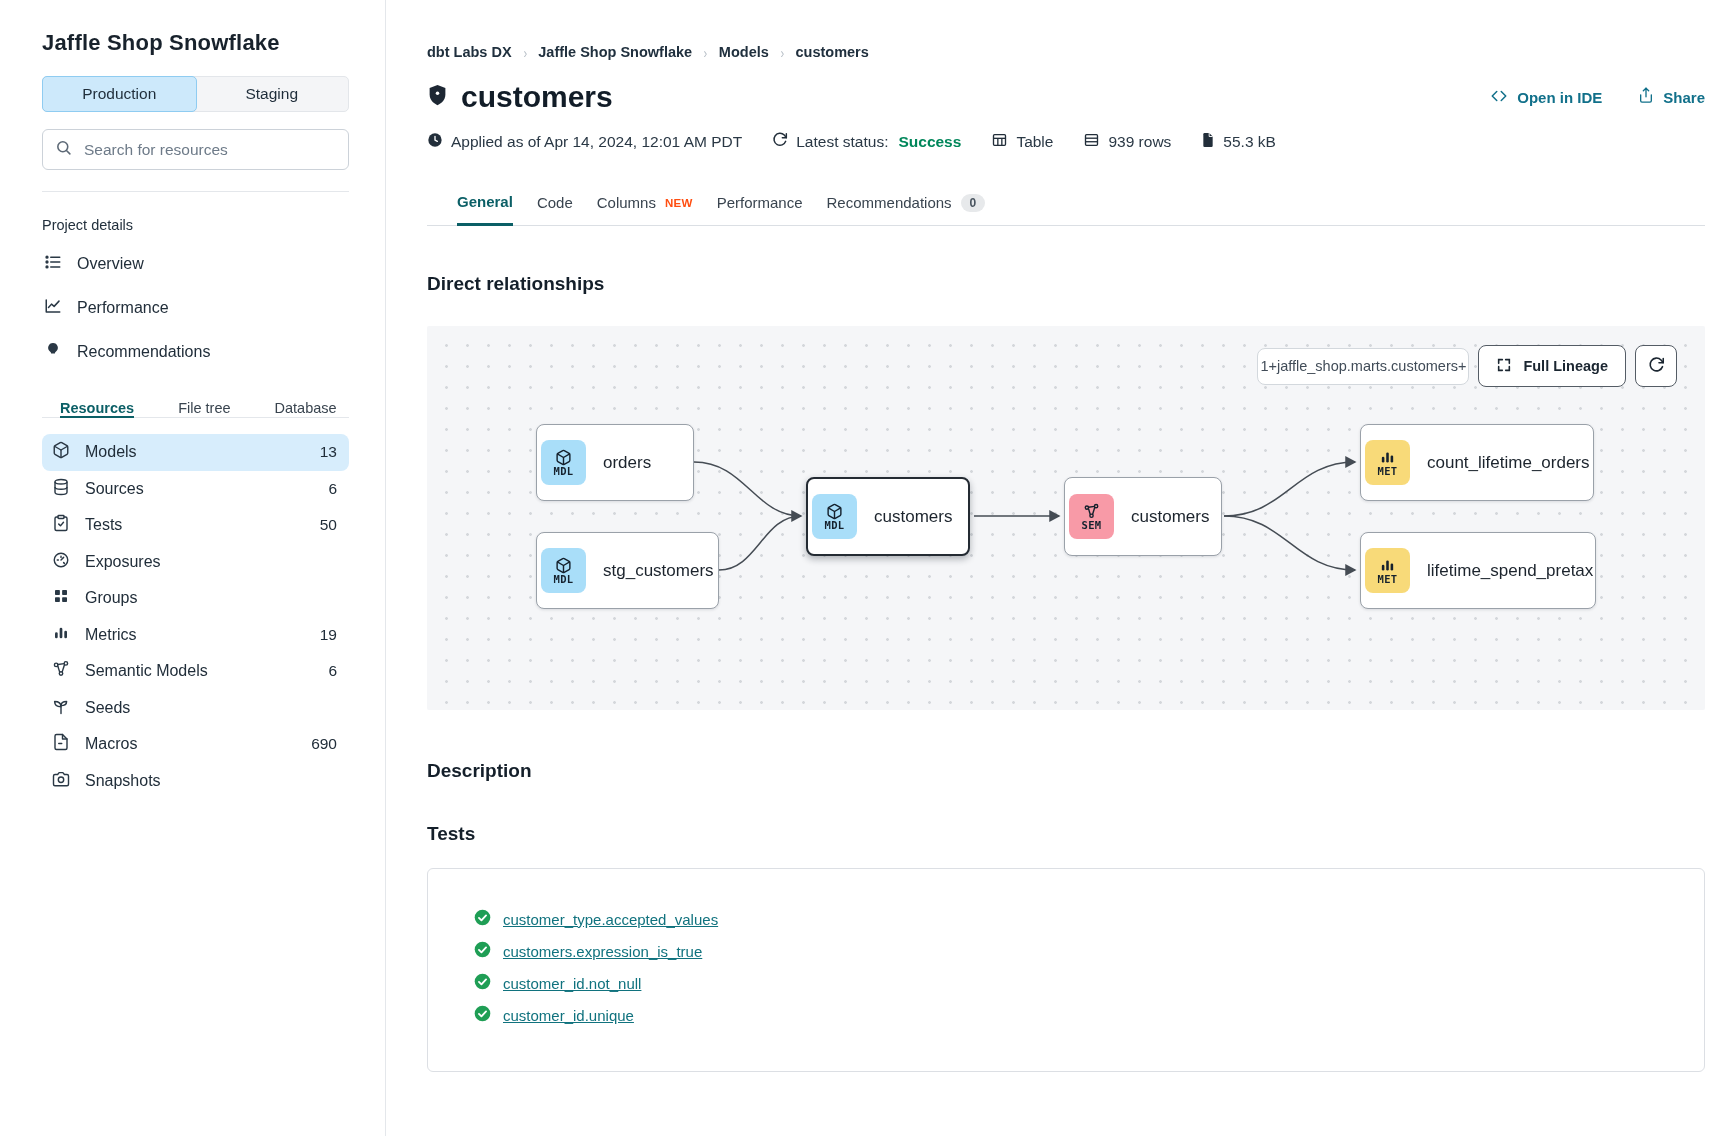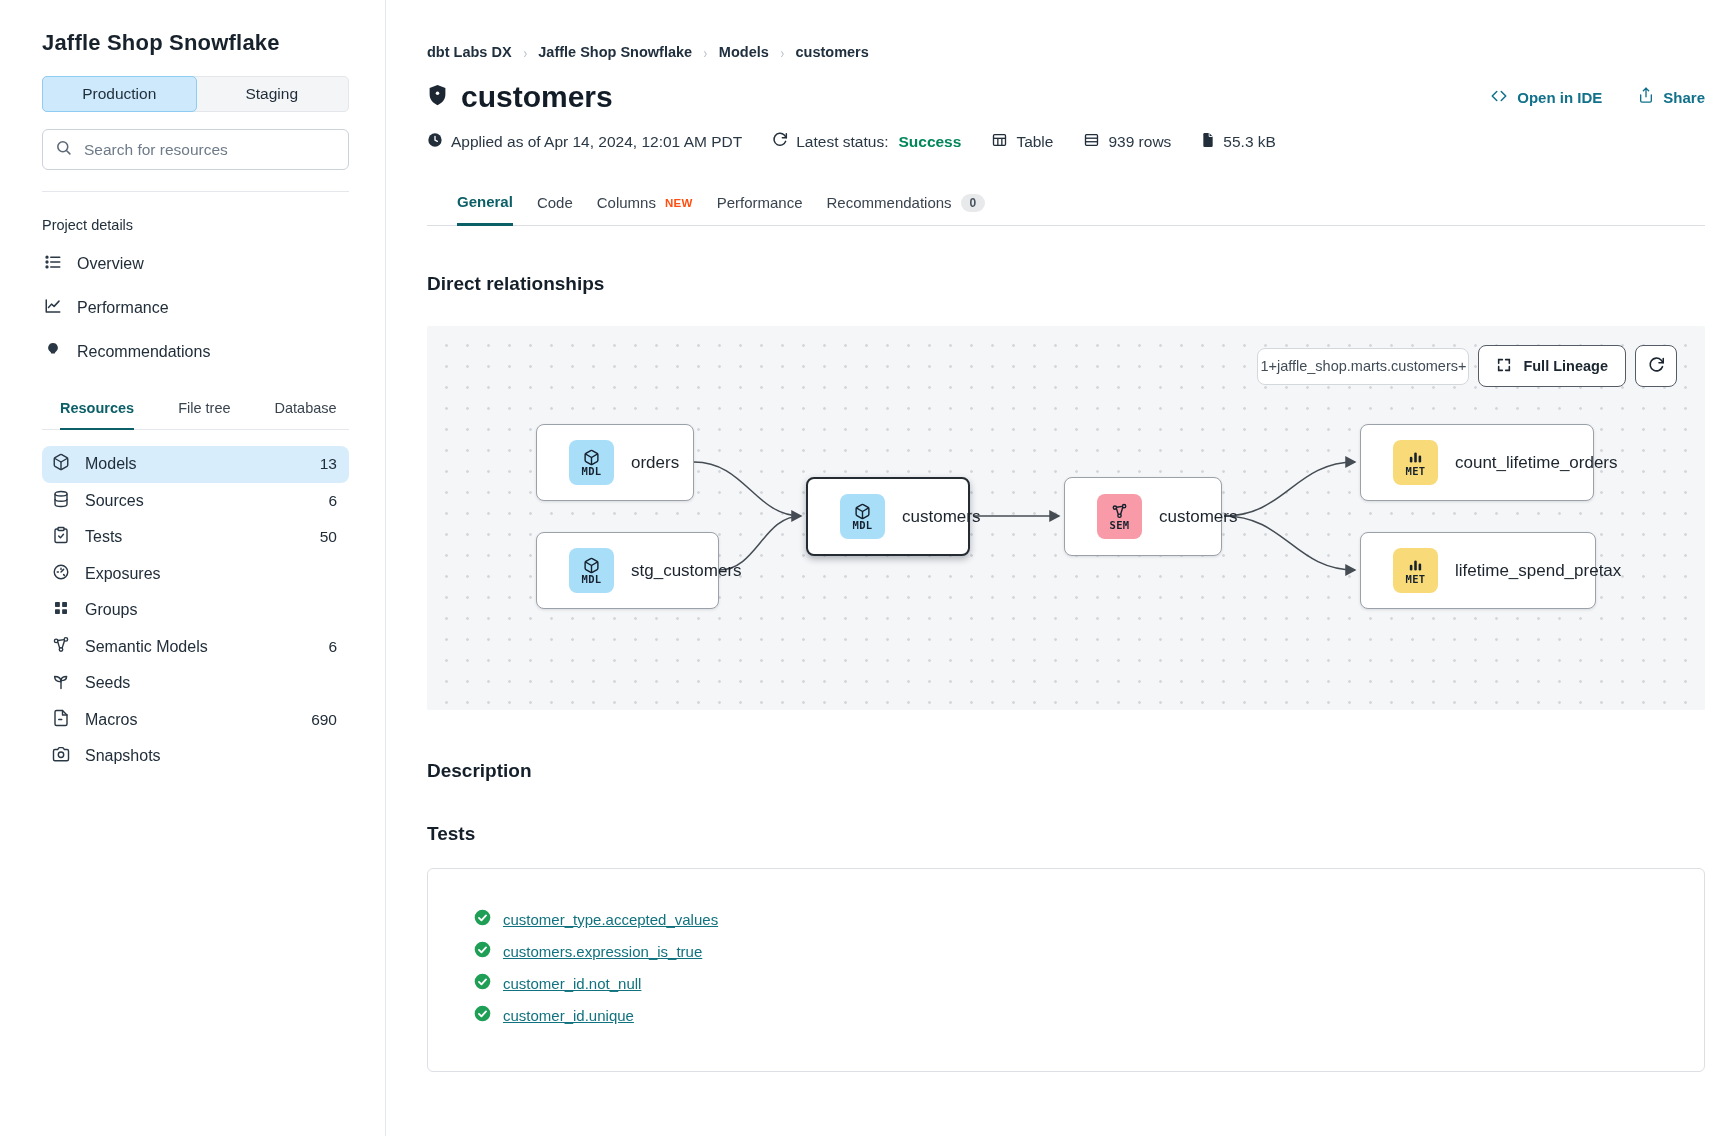--- a/index.html
+++ b/index.html
@@ -42,21 +42,21 @@
   .proj-links { margin-top:9px; }
   .proj-item {
     display:flex; align-items:center; gap:15px; padding:11px 2px;
     font-size:16px; color:#212e3a; cursor:pointer;
   }
   .proj-item svg { color:#2a3845; }
   .res-tabs {
     display:flex; gap:44px; margin-top:26px; padding-left:18px;
     border-bottom:1px solid #e4e7eb;
   }
-  .res-tab { padding-bottom:12px; font-size:14.5px; color:#39444f; cursor:pointer; }
+  .res-tab { font-size:14.5px; color:#39444f; cursor:pointer; }
   .res-tab.active { color:#0b5f66; font-weight:700; border-bottom:2px solid #0b5f66; margin-bottom:-1px; }
   .res-list { margin-top:16px; }
   .res-item {
     display:flex; align-items:center; gap:15px; height:36.5px;
     padding:0 12px 0 10px; border-radius:8px; font-size:16px; color:#212e3a; cursor:pointer;
   }
   .res-item.active { background:#d7edfc; }
   .res-item svg { color:#2a3845; }
   .res-count { margin-left:auto; font-size:15.5px; color:#212e3a; }
 
@@ -113,21 +113,21 @@
     display:flex; align-items:center; gap:11px; padding:0 17px;
     font-size:14.5px; font-weight:600; color:#1b2631; cursor:pointer;
   }
   .btn-refresh {
     width:42px; height:42px; background:#fff; border:1px solid #545c65; border-radius:8px;
     display:flex; align-items:center; justify-content:center; color:#1b2631; cursor:pointer;
   }
   .node {
     position:absolute; background:#fff; border:1px solid #9aa1a9; border-radius:8px;
     box-shadow:0 1px 3px rgba(20,28,40,.12);
-    display:flex; align-items:center; gap:17px; padding:0 18px 0 32px; cursor:pointer;
+    display:flex; align-items:center; gap:17px; padding:0 18px 0 4px; cursor:pointer;
   }
   .node.selected { border:2px solid #242b33; box-shadow:0 3px 7px rgba(20,28,40,.32); }
   .nbadge {
     width:45px; height:45px; border-radius:8px; flex:0 0 auto;
     display:flex; flex-direction:column; align-items:center; justify-content:center;
     color:#15212d;
   }
   .nbadge svg { margin-bottom:-1px; }
   .nbadge .btxt { font-size:10.5px; font-weight:700; font-family:"DejaVu Sans Mono", monospace; letter-spacing:.4px; }
   .nbadge.mdl { background:#a9def9; }
@@ -264,20 +264,31 @@
         <span>
           <svg width="18" height="18" viewBox="0 0 24 24" fill="currentColor">
               <rect x="4" y="4" width="6.5" height="6.5" rx="1"></rect>
               <rect x="13.5" y="4" width="6.5" height="6.5" rx="1"></rect>
               <rect x="4" y="13.5" width="6.5" height="6.5" rx="1"></rect>
               <rect x="13.5" y="13.5" width="6.5" height="6.5" rx="1"></rect>
             </svg>
         </span>
         <span>Groups</span>
         <span class="res-count"></span>
+      </div>
+      <div class="res-item">
+        <span>
+          <svg width="18" height="18" viewBox="0 0 24 24" fill="currentColor">
+              <rect x="4" y="11" width="3.6" height="8" rx="1.8"></rect>
+              <rect x="10.2" y="5" width="3.6" height="14" rx="1.8"></rect>
+              <rect x="16.4" y="9" width="3.6" height="10" rx="1.8"></rect>
+            </svg>
+        </span>
+        <span>Metrics</span>
+        <span class="res-count">19</span>
       </div>
       <div class="res-item">
         <span>
           <svg width="18" height="18" viewBox="0 0 24 24" fill="none" stroke="currentColor" stroke-width="1.9">
               <circle cx="5.5" cy="6.5" r="2.3"></circle>
               <circle cx="18.5" cy="4.5" r="2.3"></circle>
               <circle cx="12" cy="18" r="2.3"></circle>
               <line x1="7.6" y1="7.6" x2="10.3" y2="16.2"></line>
               <line x1="16.7" y1="6" x2="13.5" y2="16.2"></line>
               <line x1="7.8" y1="6.1" x2="16.2" y2="4.8"></line>

